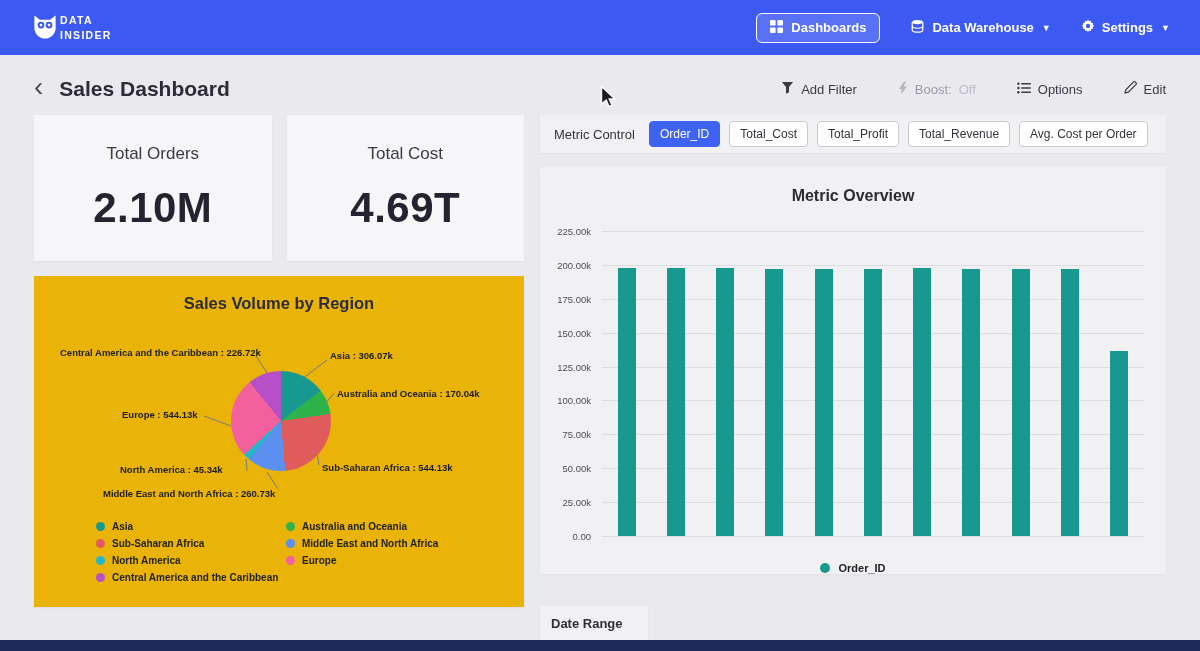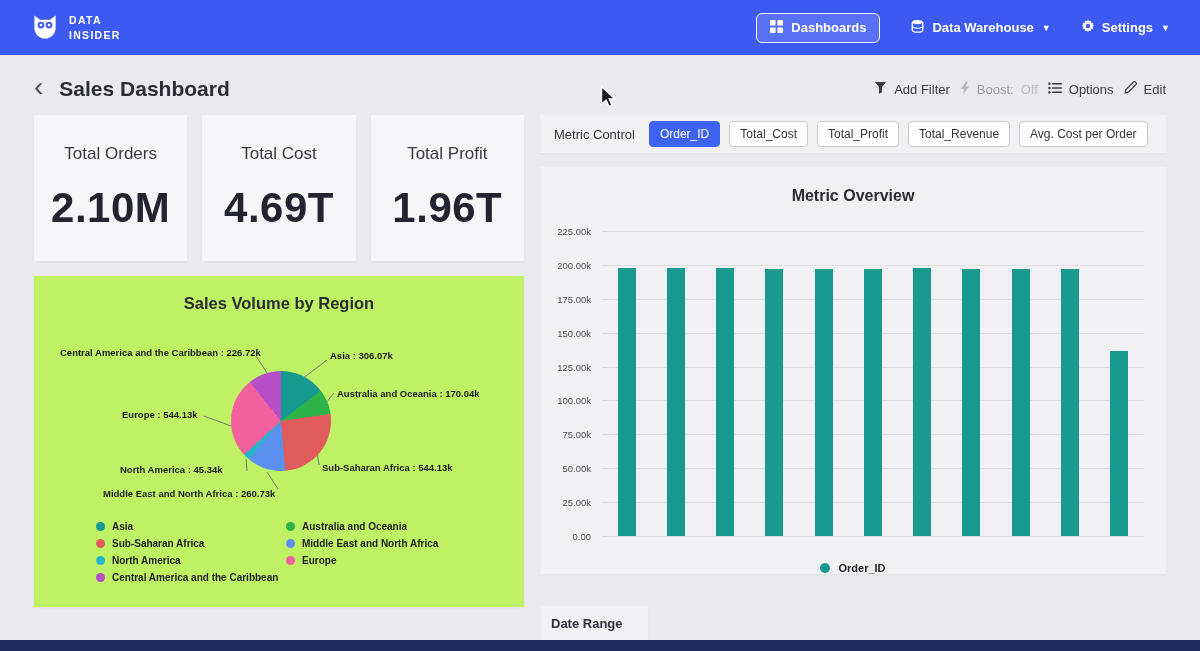--- a/index.html
+++ b/index.html
@@ -6,55 +6,55 @@
   html, body { margin:0; padding:0; }
   body {
     width:1200px; height:651px; position:relative; overflow:hidden;
     background:#e9e9ee; color:#2e2e36;
     font-family:"Liberation Sans", sans-serif;
   }
 
   
   .topnav { height:55px; background:#3c59f2; display:flex; align-items:center;
     justify-content:space-between; padding:0 30px; }
-  .brand { display:flex; align-items:center; gap:9px; cursor:pointer; }
+  .brand { display:flex; align-items:center; cursor:pointer; }
   .brand-text { color:#fff; font-size:10.5px; font-weight:bold; letter-spacing:1.3px; line-height:1.35; }
   .nav-right { display:flex; align-items:center; gap:30px; }
   .nav-btn { display:flex; align-items:center; gap:8px; background:rgba(255,255,255,.15);
     border:1.5px solid #fff; border-radius:6px; color:#fff; font-size:13px; font-weight:bold;
     padding:6px 13px; cursor:pointer; font-family:inherit; }
   .nav-item { display:flex; align-items:center; gap:7px; color:#fff; font-size:13px;
     font-weight:bold; cursor:pointer; }
   .chev { font-size:9px; color:#fff; margin-left:1px; }
 
   
   .page-header { display:flex; align-items:center; justify-content:space-between;
     padding:22px 34px 14px 34px; }
   .ph-left { display:flex; align-items:center; gap:16px; }
   .back { font-size:28px; color:#4a4a52; line-height:20px; cursor:pointer; margin-top:-4px; }
   .title { font-size:21px; font-weight:bold; color:#2c2c34; }
-  .header-actions { display:flex; gap:10px; }
+  .header-actions { display:flex; gap:41px; }
   .h-action { display:flex; align-items:center; gap:7px; font-size:13px; color:#3a3a42; cursor:pointer; }
   .boost-label { color:#9a9aa4; }
   .boost-value { color:#bcbcc6; }
 
   
   .main { display:flex; gap:16px; padding:0 34px; align-items:flex-start; }
   .left-col { width:490px; flex:none; }
   .right-col { flex:1; display:flex; flex-direction:column; gap:14px; }
 
   
   .kpi-row { display:flex; gap:15px; height:146px; }
   .kpi-card { flex:1; background:#f6f6f8; box-shadow:0 1px 2px rgba(0,0,0,.05);
     display:flex; flex-direction:column; align-items:center; justify-content:center; gap:20px; }
   .kpi-label { font-size:17px; color:#3a3a42; }
   .kpi-value { font-size:42px; font-weight:bold; color:#242430; letter-spacing:.5px; }
 
   
-  .pie-card { margin-top:15px; height:331px; background:#bef264; position:relative;
+  .pie-card { margin-top:15px; height:331px; background:#eab308; position:relative;
     box-shadow:0 1px 2px rgba(0,0,0,.05); }
   .card-title { text-align:center; padding-top:18px; font-size:16.5px; font-weight:bold; color:#2b2b33; }
   .pie { position:absolute; left:197px; top:95px; width:100px; height:100px; border-radius:50%; }
   .pie-label { position:absolute; font-size:9.5px; font-weight:bold; color:#1c1c22; white-space:nowrap; }
   .pie-lines { position:absolute; left:0; top:0; pointer-events:none; }
   .pie-legend-col { position:absolute; display:flex; flex-direction:column; gap:6px; }
   .legend-item { display:flex; align-items:center; gap:7px; font-size:10px; font-weight:bold; color:#222; white-space:nowrap; }
   .ldot { width:9px; height:9px; border-radius:50%; flex:none; }
 
   
@@ -205,24 +205,20 @@
 
   <div class="left-col">
     <div class="kpi-row">
       <div class="kpi-card">
         <div class="kpi-label">Total Orders</div>
         <div class="kpi-value">2.10M</div>
       </div>
       <div class="kpi-card">
         <div class="kpi-label">Total Cost</div>
         <div class="kpi-value">4.69T</div>
-      </div>
-      <div class="kpi-card">
-        <div class="kpi-label">Total Profit</div>
-        <div class="kpi-value">1.96T</div>
       </div>
     </div>
 
     <div class="pie-card">
       <div class="card-title">Sales Volume by Region</div>
 
       <svg class="pie-lines" width="490" height="331" viewBox="0 0 490 331">
         <g stroke="#77777f" stroke-width="1" fill="none">
           <path d="M222 80 L235 100"></path>
           <path d="M293 84 L264 106"></path>

